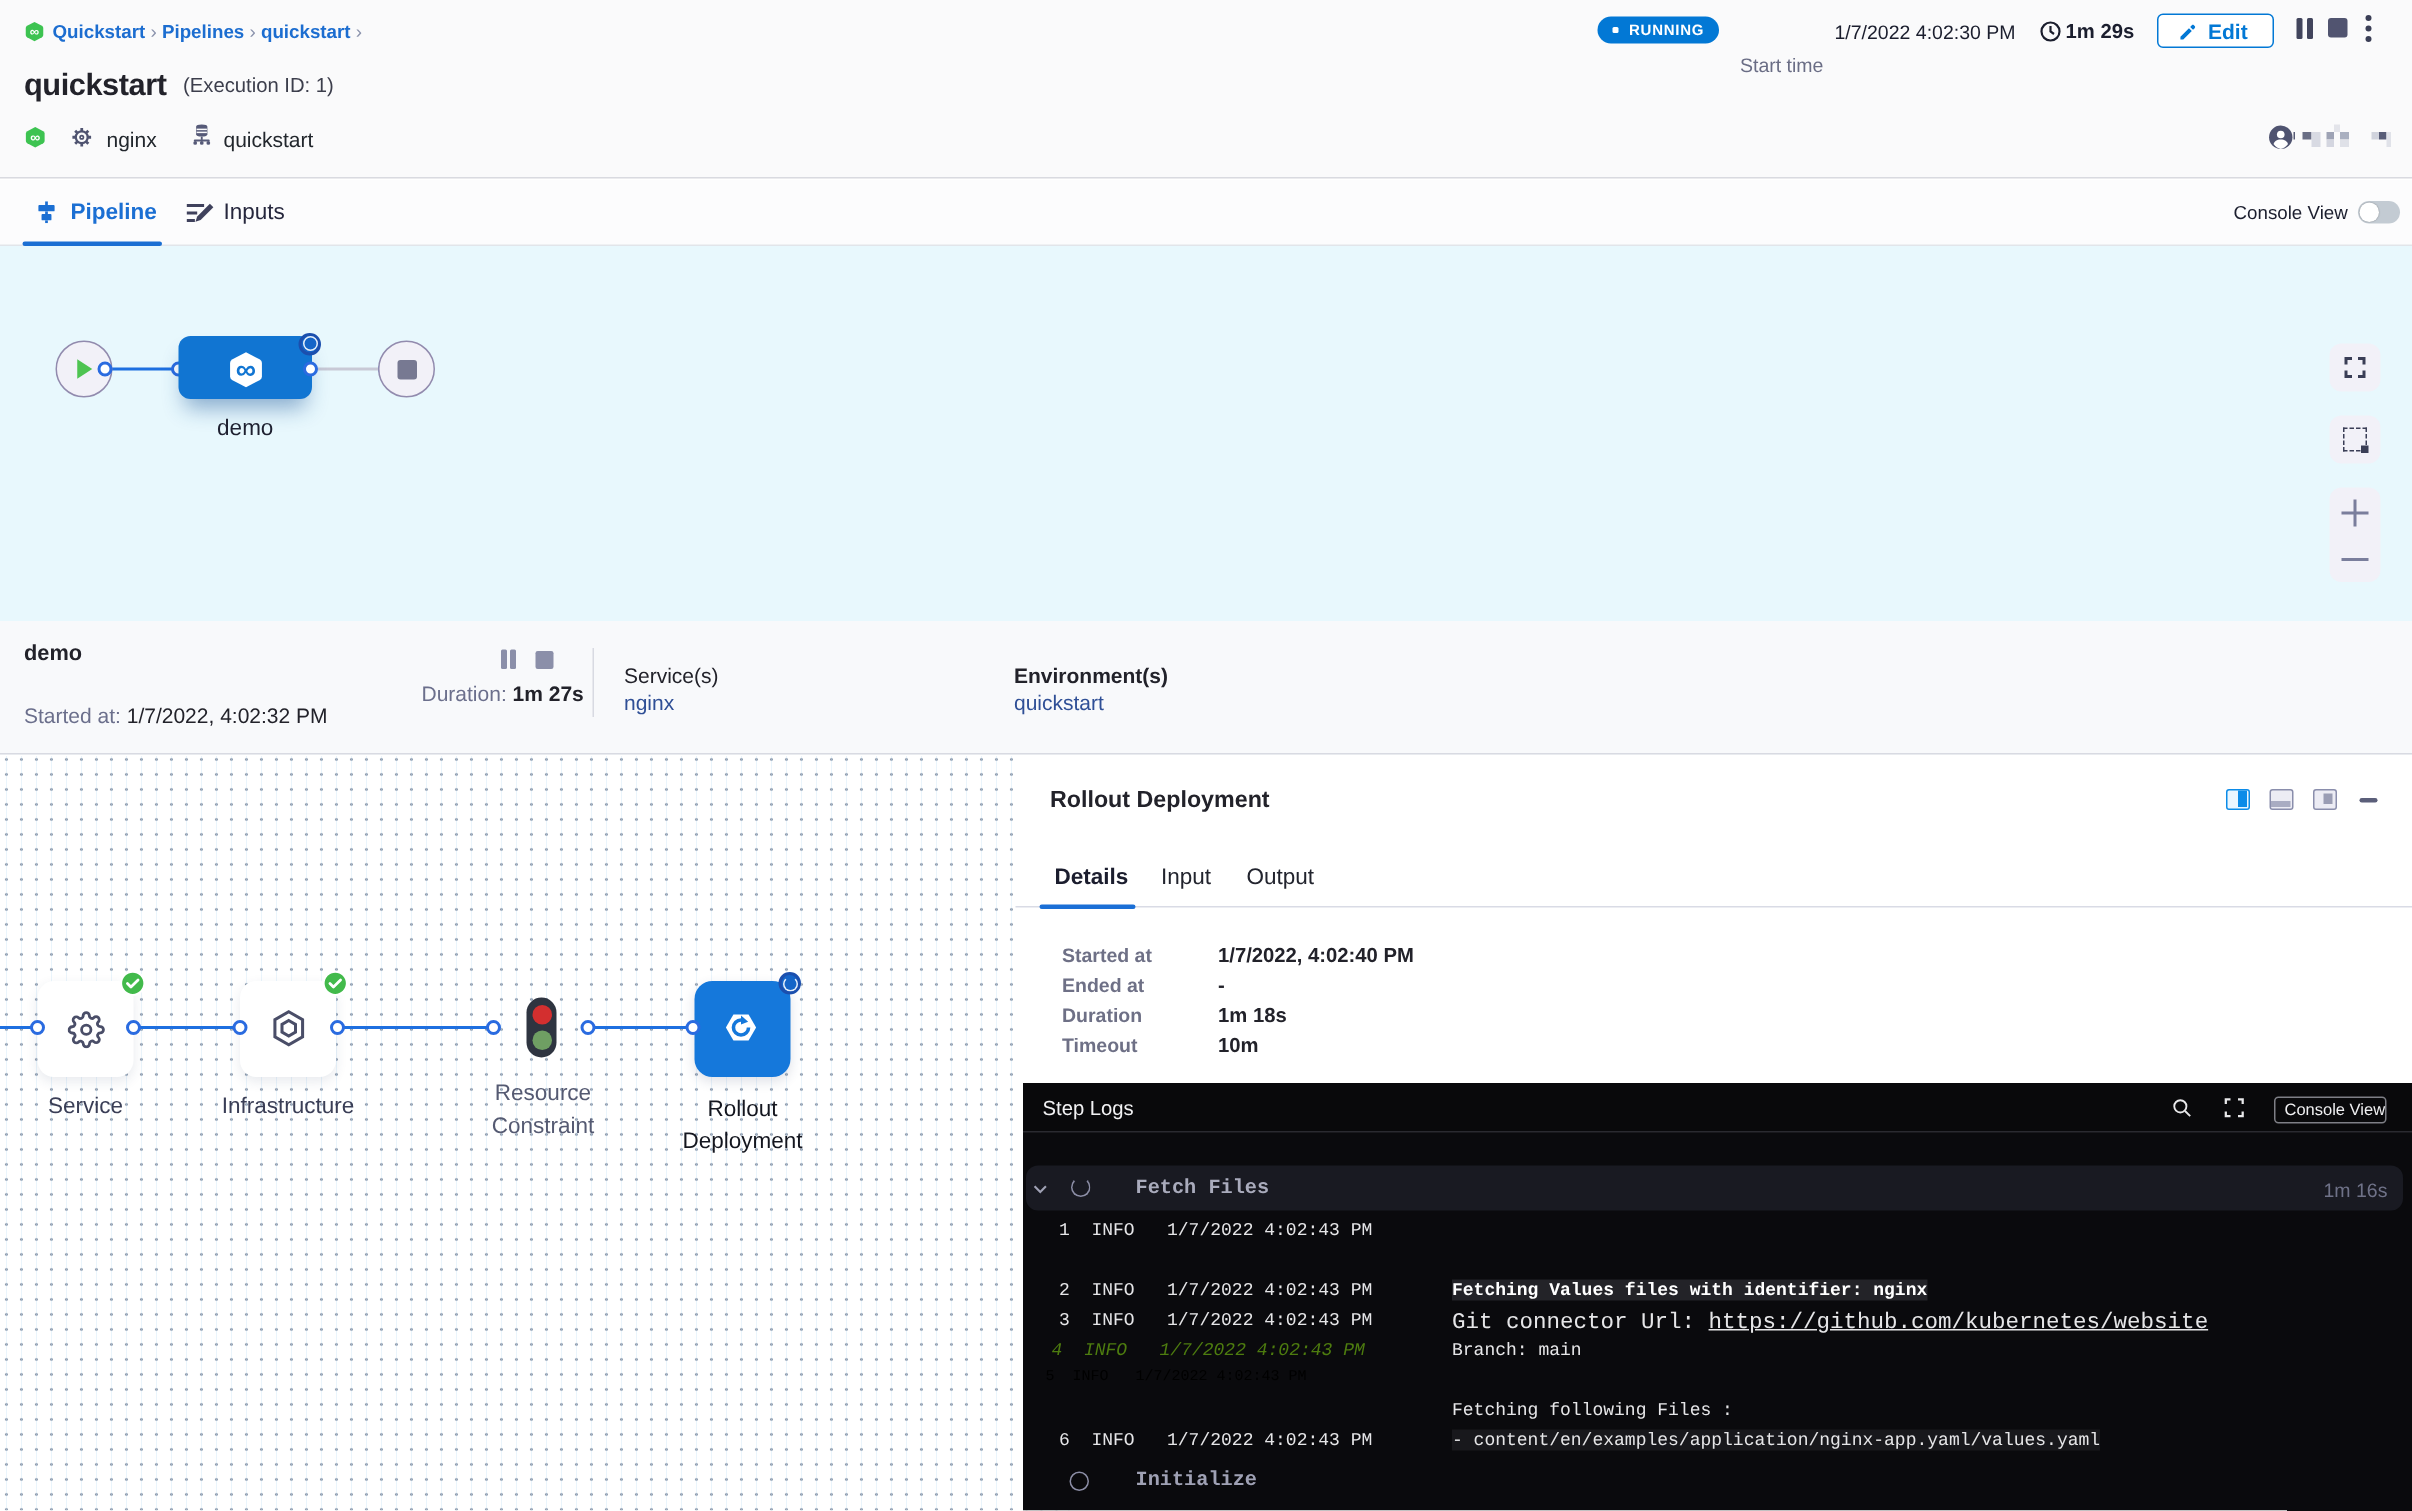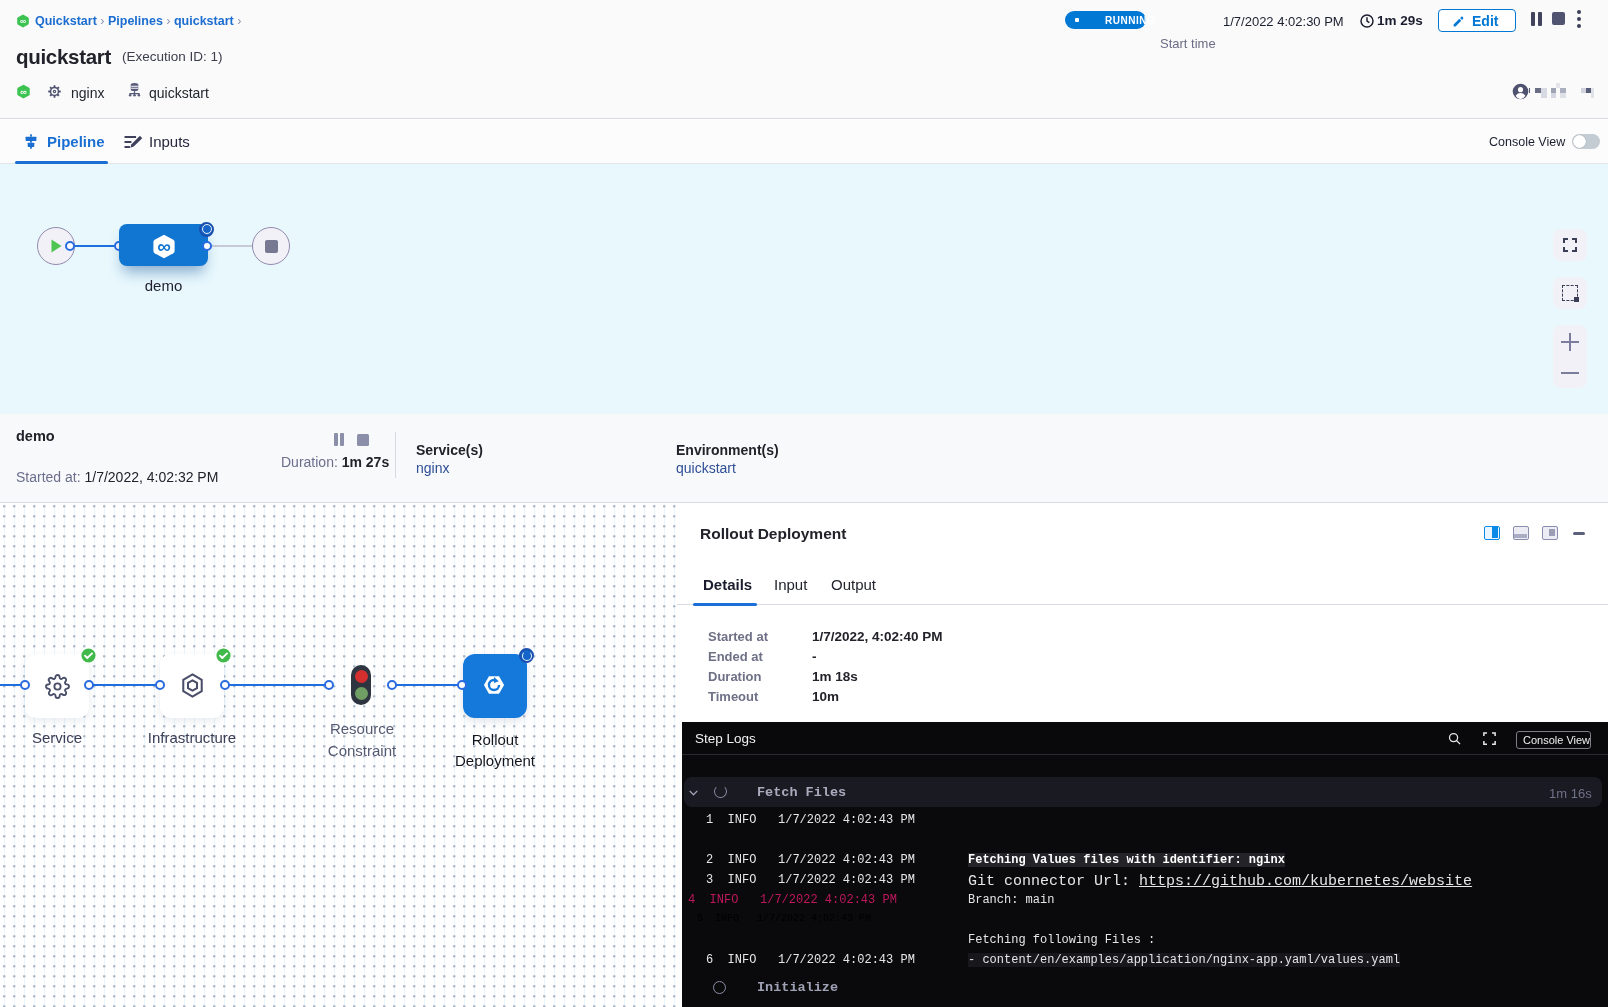--- a/index.html
+++ b/index.html
@@ -50,21 +50,21 @@
       <rect x="3.5" y="17.5" width="17" height="2.2" rx="1.1"></rect>
       <circle cx="5" cy="21.3" r="2"></circle>
       <circle cx="12" cy="21.3" r="2"></circle>
       <circle cx="19" cy="21.3" r="2"></circle>
     </svg>
   </div>
   <div class="abs" style="left:149px;top:85px;font-size:14px;color:#22272d;">quickstart</div>
 
   <div class="abs" style="left:1065px;top:11px;width:81px;height:18px;background:#0278d5;border-radius:9px;">
     <div class="abs" style="left:10px;top:7px;width:4px;height:4px;background:#fff;border-radius:1px;"></div>
-    <div class="abs" style="left:21px;top:4px;font-size:10px;font-weight:700;color:#fff;letter-spacing:0.5px;margin-left:19px;">RUNNING</div>
+    <div class="abs" style="left:21px;top:4px;font-size:10px;font-weight:700;color:#fff;letter-spacing:0.5px;">RUNNING</div>
   </div>
   <div class="abs" style="left:1160px;top:14px;font-size:13px;color:#6a6d85;margin-top:22px;">Start time</div>
   <div class="abs" style="left:1223px;top:13.5px;font-size:13px;color:#1b1e2e;font-weight:500;">1/7/2022 4:02:30 PM</div>
   <div class="abs" style="left:1359px;top:13px;">
     <svg width="16" height="16" viewBox="0 0 24 24" fill="none" stroke="#1b1e2e" stroke-width="2.2">
       <circle cx="12" cy="12" r="9"></circle>
       <path d="M12 6.5V12l3.5 2.5"></path>
     </svg>
   </div>
   <div class="abs" style="left:1377px;top:13px;font-size:13.5px;font-weight:700;color:#1b1e2e;">1m 29s</div>
@@ -167,21 +167,21 @@
 </div>
 
 <div class="abs" style="left:0;top:414px;width:1608px;height:89px;background:#f8f9fb;border-bottom:1px solid #d8dae2;">
   <div class="abs" style="left:16px;top:14px;font-size:14.5px;font-weight:700;color:#22222a;">demo</div>
   <div class="abs" style="left:16px;top:39px;font-size:14px;color:#6b6f8c;margin-top:16px;">Started at: <span style="color:#22222a;">1/7/2022, 4:02:32 PM</span></div>
   <div class="abs" style="left:334px;top:19px;width:3.6px;height:13px;background:#8b8fa9;border-radius:1px;"></div>
   <div class="abs" style="left:340.4px;top:19px;width:3.6px;height:13px;background:#8b8fa9;border-radius:1px;"></div>
   <div class="abs" style="left:357px;top:20px;width:12px;height:12px;background:#8b8fa9;border-radius:1.5px;"></div>
   <div class="abs" style="left:281px;top:40px;font-size:14px;color:#6b6f8c;">Duration: <span style="color:#22222a;font-weight:700;">1m 27s</span></div>
   <div class="abs" style="left:395px;top:18px;width:1px;height:46px;background:#d8dae2;"></div>
-  <div class="abs" style="left:416px;top:28px;font-size:14px;font-weight:700;color:#22222a;">Service(s)</div>
+  <div class="abs" style="left:416px;top:28px;font-size:14px;font-weight:400;color:#22222a;">Service(s)</div>
   <div class="abs" style="left:416px;top:46px;font-size:14px;color:#2f4f96;">nginx</div>
   <div class="abs" style="left:676px;top:28px;font-size:14px;font-weight:700;color:#22222a;">Environment(s)</div>
   <div class="abs" style="left:676px;top:46px;font-size:14px;color:#2f4f96;">quickstart</div>
 </div>
 
 <div class="abs" style="left:0;top:504px;width:713px;height:503px;background:#fff;border-right:1px solid #ced1db;
   background-image:
     linear-gradient(to right, rgba(200,228,247,0.38) 1px, transparent 1px),
     radial-gradient(circle at 1px 1px, rgba(112,126,148,0.8) 0.75px, transparent 1.1px);
   background-size:10px 10px, 10px 10px;
@@ -290,21 +290,21 @@
       </svg>
     <div class="abs" style="left:37px;top:63px;width:13px;height:13px;border-radius:50%;border:1.6px solid #8c8ea6;border-top-color:transparent;"></div>
     <div class="abs" style="left:80px;top:63px;font-size:13.5px;font-weight:700;color:#a9abbc;">Fetch Files</div>
     <div class="abs" style="left:872px;top:64px;font-size:13px;color:#6f7288;font-family:'Liberation Sans',sans-serif;">1m 16s</div>
 
     <div class="abs" style="left:29px;top:91px;font-size:12px;color:#e6e6e8;white-space:pre;">1  INFO   1/7/2022 4:02:43 PM</div>
     <div class="abs" style="left:29px;top:131px;font-size:12px;color:#e6e6e8;white-space:pre;">2  INFO   1/7/2022 4:02:43 PM</div>
     <div class="abs" style="left:291px;top:131px;font-size:12px;color:#fff;font-weight:700;background:#232328;white-space:pre;">Fetching Values files with identifier: nginx</div>
     <div class="abs" style="left:29px;top:151px;font-size:12px;color:#e6e6e8;white-space:pre;">3  INFO   1/7/2022 4:02:43 PM</div>
     <div class="abs" style="left:291px;top:151px;font-size:15px;color:#e6e6e8;white-space:pre;">Git connector Url: <span style="text-decoration:underline;">https://github.com/kubernetes/website</span></div>
-    <div class="abs" style="left:11px;top:171px;font-size:12px;color:#be185d;white-space:pre;">4  INFO   1/7/2022 4:02:43 PM</div>
+    <div class="abs" style="left:24px;top:171px;font-size:12px;color:#4d7c0f;white-space:pre;font-style:italic;">4  INFO   1/7/2022 4:02:43 PM</div>
     <div class="abs" style="left:291px;top:171px;font-size:12px;color:#e6e6e8;white-space:pre;">Branch: main</div>
     <div class="abs" style="left:20px;top:191px;font-size:10px;color:#000000;white-space:pre;">5  INFO   1/7/2022 4:02:43 PM</div>
     <div class="abs" style="left:291px;top:211px;font-size:12px;color:#e6e6e8;white-space:pre;">Fetching following Files :</div>
     <div class="abs" style="left:29px;top:231px;font-size:12px;color:#e6e6e8;white-space:pre;">6  INFO   1/7/2022 4:02:43 PM</div>
     <div class="abs" style="left:291px;top:231px;font-size:12px;color:#e6e6e8;background:#18181c;white-space:pre;">- content/en/examples/application/nginx-app.yaml/values.yaml</div>
 
     <div class="abs" style="left:36px;top:259px;width:13px;height:13px;border-radius:50%;border:1.6px solid #8c8ea6;"></div>
     <div class="abs" style="left:80px;top:258px;font-size:13.5px;font-weight:700;color:#9fa1b4;">Initialize</div>
   </div>
 </div>

